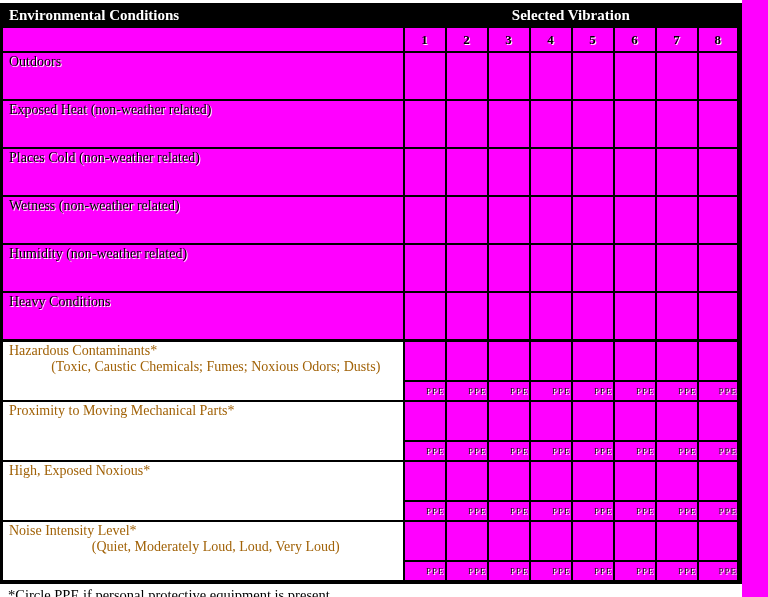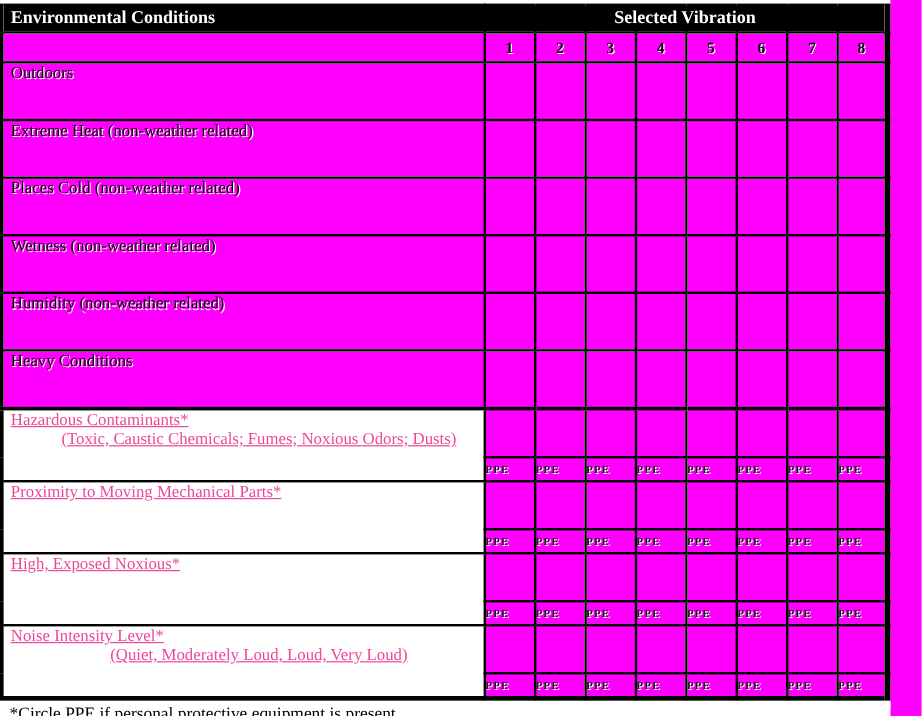--- a/index.html
+++ b/index.html
@@ -57,35 +57,34 @@
     height:45px;
     font-size:14px;
     color:#000;
     padding:1px 0 0 6px;
     text-shadow:1px 1px 0 #ffffff;
   }
   td.fill{ height:45px; }
   td.subfill{ height:38px; }
   td.ppe{
     height:18px;
-    text-align:left;
+    text-align:right;
     vertical-align:middle;
     font-size:9px;
-    font-weight:bold;
+    font-weight:normal;
     letter-spacing:1px;
     color:#1a1a1a;
     text-shadow:1px 1px 0 #ffffff;
   }
   
   td.wlabel{
     background:#FFFFFF;
     font-size:14px;
-    color:#ec4899;
+    color:#a16207;
     padding:1px 4px 0 6px;
-    text-decoration:underline;
   }
   .detail-line{ padding-left:24px;text-align:center; }
   tr.thick-top td{ border-top:3px solid #000; }
   .footnote{
     font-size:14.5px;
     color:#000;
     padding:3px 0 0 8px;
     background:#FFFFFF;
     width:734px;
     height:18px;
@@ -131,21 +130,21 @@
       <td class="m fill"></td>
           <td class="m fill"></td>
       <td class="m fill"></td>
           <td class="m fill"></td>
       <td class="m fill"></td>
           <td class="m fill"></td>
       <td class="m fill"></td>
           <td class="m fill"></td>
     </tr>
     <tr>
-      <td class="m cond">Extreme Heat (non-weather related)</td>
+      <td class="m cond">Exposed Heat (non-weather related)</td>
       <td class="m fill"></td>
           <td class="m fill"></td>
       <td class="m fill"></td>
           <td class="m fill"></td>
       <td class="m fill"></td>
           <td class="m fill"></td>
       <td class="m fill"></td>
           <td class="m fill"></td>
     </tr>
     <tr>

